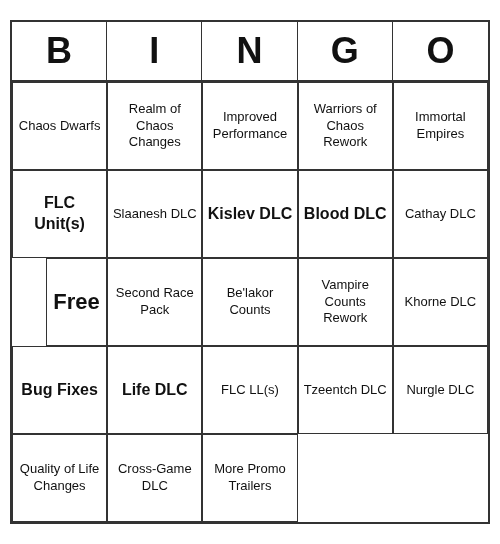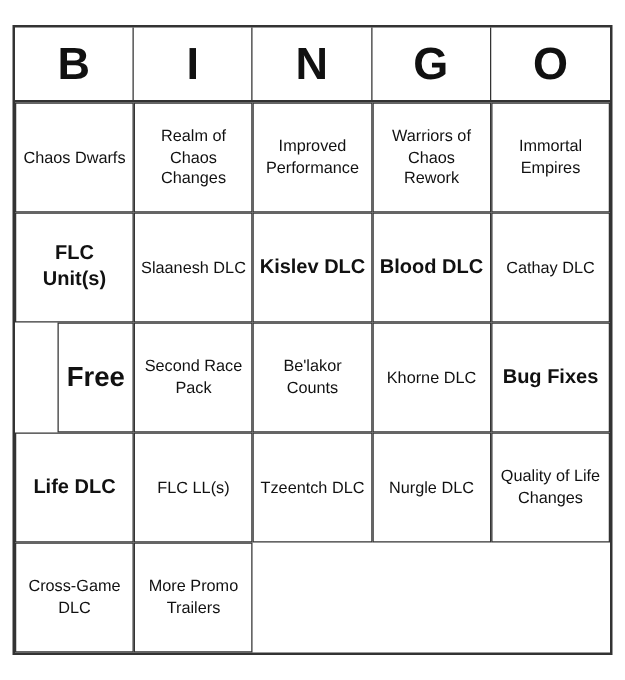--- a/index.html
+++ b/index.html
@@ -90,20 +90,21 @@
       <div class="bingo-cell">Warriors of Chaos Rework</div>
       <div class="bingo-cell">Immortal Empires</div>
       <div class="bingo-cell large-text">FLC Unit(s)</div>
       <div class="bingo-cell">Slaanesh DLC</div>
       <div class="bingo-cell large-text">Kislev DLC</div>
       <div class="bingo-cell large-text">Blood DLC</div>
       <div class="bingo-cell">Cathay DLC</div>
       <div class="bingo-cell free">Free</div>
       <div class="bingo-cell">Second Race Pack</div>
       <div class="bingo-cell">Be'lakor Counts</div>
+      <div class="bingo-cell">Vampire Counts Rework</div>
       <div class="bingo-cell">Khorne DLC</div>
       <div class="bingo-cell large-text">Bug Fixes</div>
       <div class="bingo-cell large-text">Life DLC</div>
       <div class="bingo-cell">FLC LL(s)</div>
       <div class="bingo-cell">Tzeentch DLC</div>
       <div class="bingo-cell">Nurgle DLC</div>
       <div class="bingo-cell">Quality of Life Changes</div>
       <div class="bingo-cell">Cross-Game DLC</div>
       <div class="bingo-cell">More Promo Trailers</div>
     </div>

